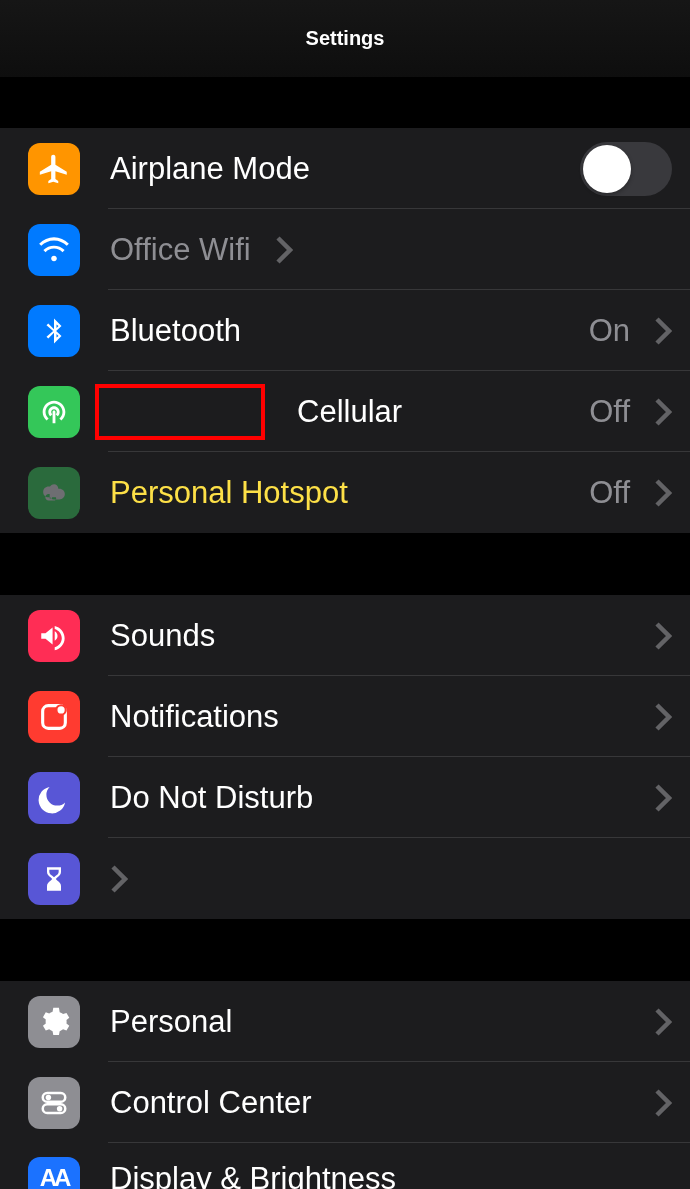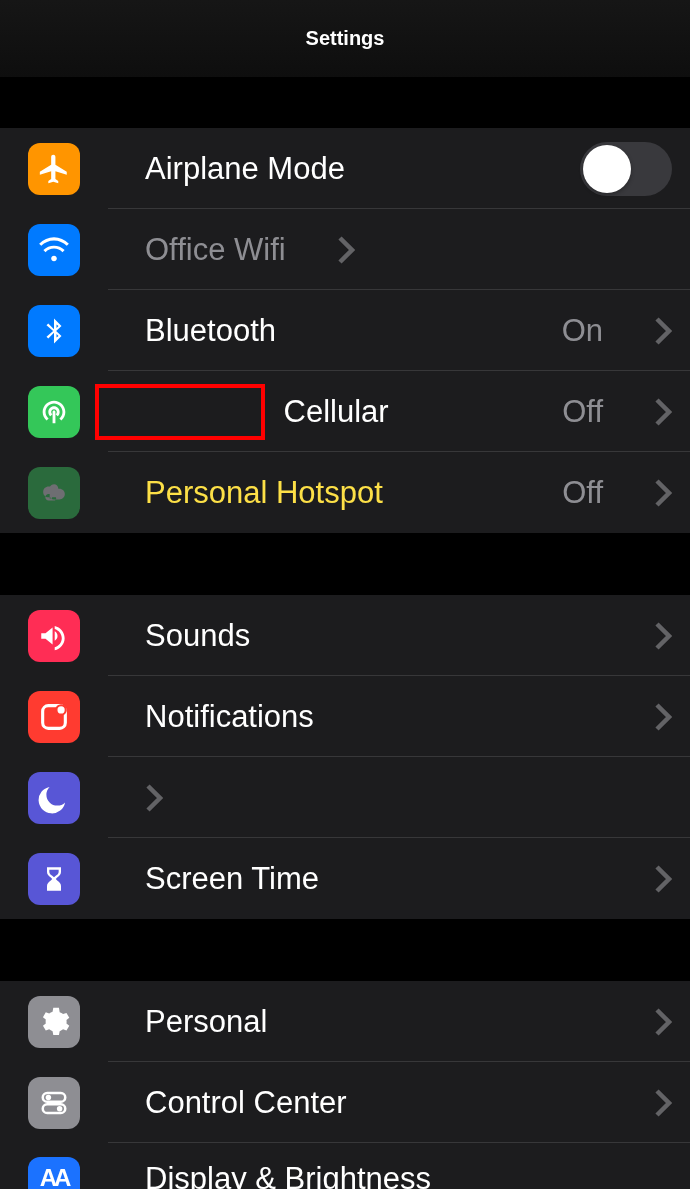--- a/index.html
+++ b/index.html
@@ -35,21 +35,20 @@
     }
     .section {
       background: #1c1c1e;
     }
     .row {
       display: flex;
       align-items: center;
       height: 81px;
       padding: 0 18px 0 28px;
       position: relative;
-      gap: 35px;
     }
     .row-divider {
       position: absolute;
       bottom: 0;
       left: 108px;
       right: 0;
       height: 1px;
       background: rgba(255,255,255,0.12);
     }
     .row:last-child .row-divider {
@@ -70,21 +69,21 @@
       font-weight: 400;
       flex: 1;
       color: #ffffff;
     }
     .row-label.disabled {
       color: #fde047;
     }
     .row-value {
       font-size: 31px;
       color: #8e8e93;
-      margin-right: 16px;
+      margin-right: 24px;
     }
     .chevron {
       width: 18px;
       height: 30px;
       flex-shrink: 0;
     }
     .chevron svg {
       width: 100%;
       height: 100%;
     }
@@ -246,35 +245,35 @@
     </div>
     <div class="row-divider"></div>
   </div>
 
   <div class="row">
     <div class="icon-box bg-purple">
       <svg viewBox="0 0 24 24" width="32" height="32" fill="#ffffff">
           <path d="M20.3 15.3A8 8 0 0 1 8.7 3.7 10 10 0 1 0 20.3 15.3z"></path>
         </svg>
     </div>
+    <div class="row-label">Do Not Disturb</div>
     <div class="chevron">
       <svg viewBox="0 0 12 20" fill="none" stroke="#636366" stroke-width="3">
           <path d="M2 2l8 8-8 8"></path>
         </svg>
     </div>
     <div class="row-divider"></div>
   </div>
 
   <div class="row">
     <div class="icon-box bg-purple">
       <svg viewBox="0 0 24 24" width="28" height="34" fill="#ffffff">
           <path d="M6 2v4c0 2 1.5 3.5 3 4.5l1.5 1.5L9 13.5C7.5 14.5 6 16 6 18v4h12v-4c0-2-1.5-3.5-3-4.5L13.5 12 15 10.5C16.5 9.5 18 8 18 6V2H6zm2 2h8v2c0 1.3-1.2 2.5-2.5 3.3L12 10.5l-1.5-1.2C9.2 8.5 8 7.3 8 6V4z"></path>
         </svg>
     </div>
-    <div class="row-label">Screen Time</div>
     <div class="chevron">
       <svg viewBox="0 0 12 20" fill="none" stroke="#636366" stroke-width="3">
           <path d="M2 2l8 8-8 8"></path>
         </svg>
     </div>
 
   </div>
 
 </div>
 

